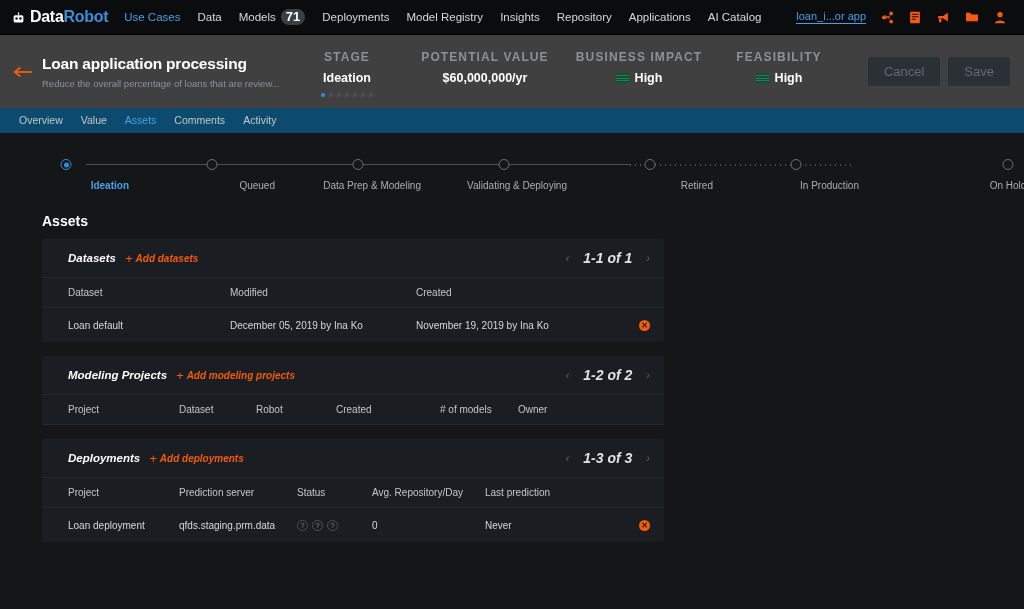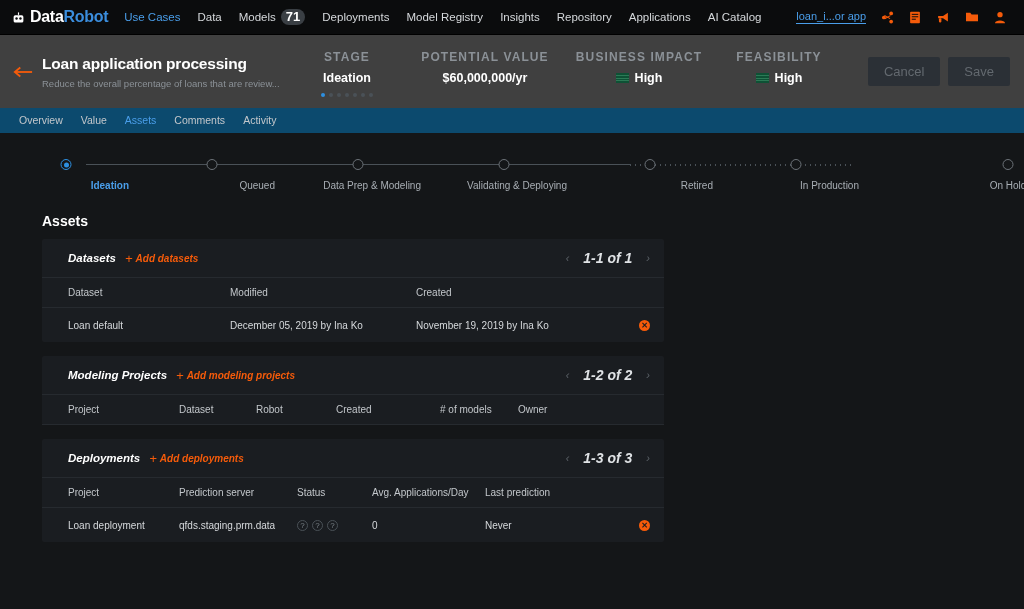--- a/index.html
+++ b/index.html
@@ -496,21 +496,21 @@
           <span class="pager-count">1-3 of 3</span>
           <span class="pager-arrow">›</span>
         </span>
       </div>
       <table>
         <thead>
           <tr>
             <th style="width:137px;">Project</th>
             <th style="width:118px;">Prediction server</th>
             <th style="width:75px;">Status</th>
-            <th style="width:113px;">Avg. Applications/Day</th>
+            <th style="width:113px;">Avg. Repository/Day</th>
             <th>Last prediction</th>
             <th style="width:40px;"></th>
           </tr>
         </thead>
         <tbody>
           <tr>
             <td>Loan deployment</td>
             <td>qfds.staging.prm.data</td>
             <td>
               <span class="status-dots">

